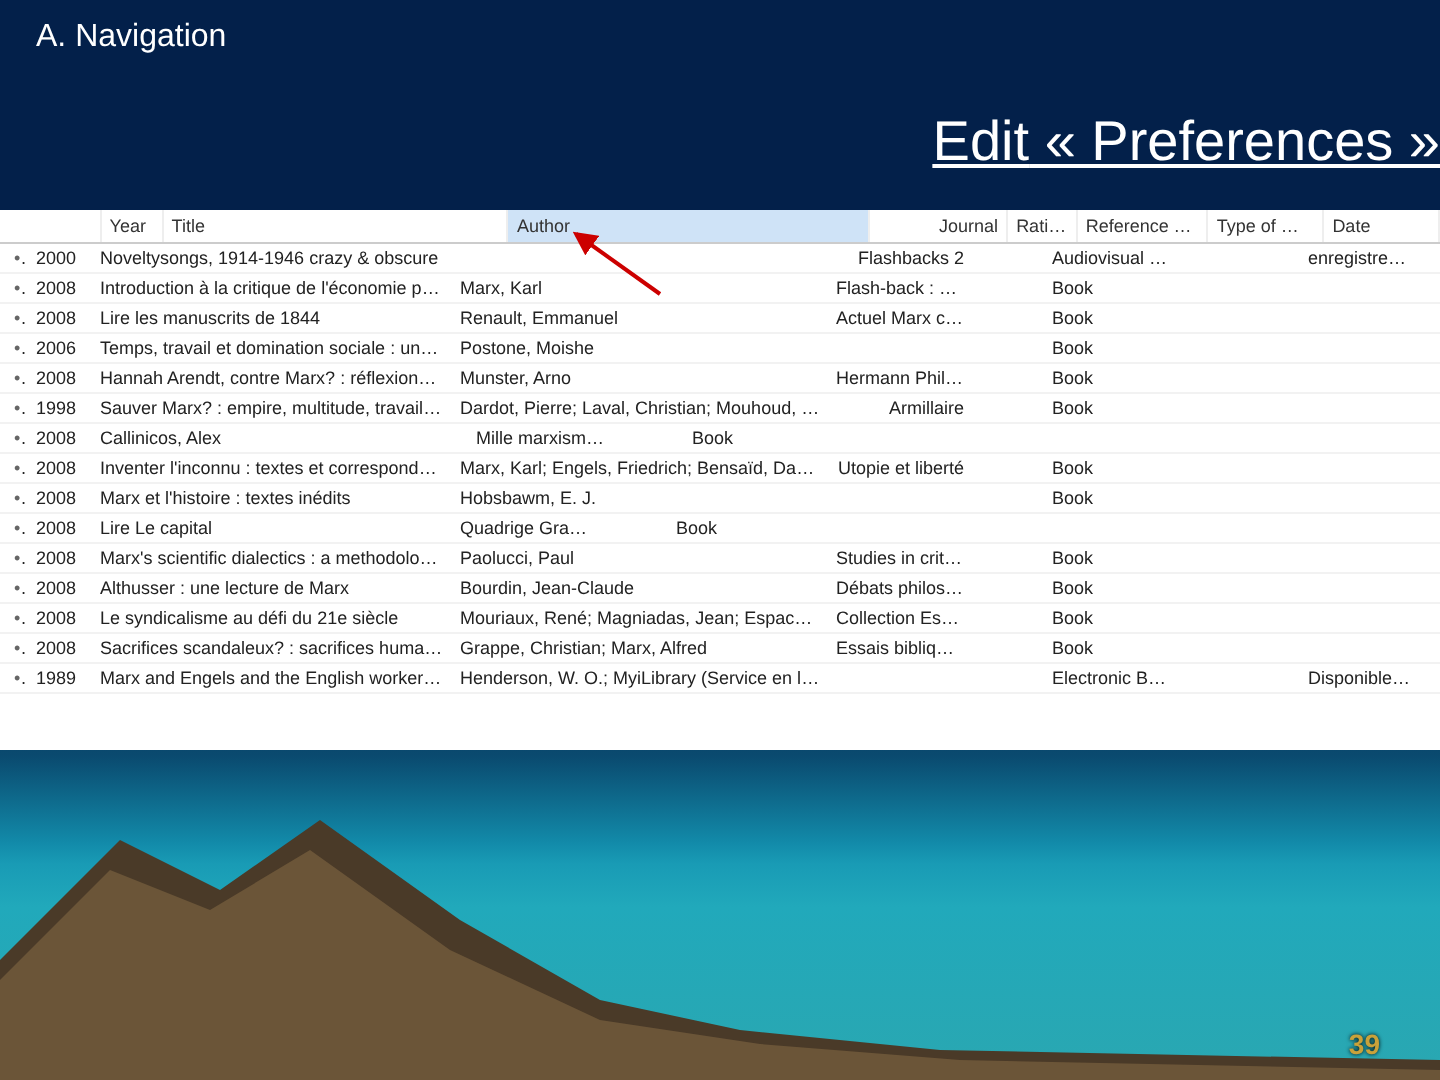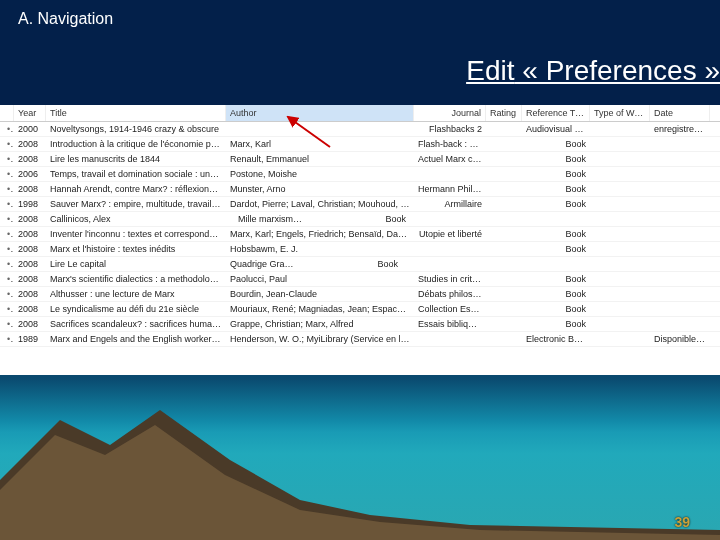--- a/index.html
+++ b/index.html
@@ -2,29 +2,29 @@
 <html><head>
 <meta charset="utf-8">
 <style>
   * { margin:0; padding:0; box-sizing:border-box; }
   html,body { width:720px; height:540px; font-family:Arial,Helvetica,sans-serif; overflow:hidden; }
   .slide { position:relative; width:720px; height:540px; background:linear-gradient(#03204a 0%, #03204a 55%, #07335c 60%, #0a4a6f 70%, #128aa9 78%, #199bb5 80%, #21a9bb 84%, #2aa7b1 100%); }
   .section-label { position:absolute; top:10px; left:18px; color:#fff; font-size:16px; }
   .instruction { position:absolute; top:55px; left:0; width:100%; text-align:right; font-size:28px; color:#fff;text-decoration:underline; }
   .instruction .edit { text-decoration:underline; color:#fff; }
   .panel { position:absolute; top:105px; left:0; width:720px; height:270px; background:#fff; font-size:9px; color:#222; }
-  .hdr { display:flex; background:#fff; border-bottom:1px solid #ccc; font-weight:normal; color:#333; }
+  .hdr { display:flex; background:#fff; border-bottom:1px solid #ccc; font-weight:normal; color:#333;padding-left:37px; }
   .hdr div { padding:3px 4px; border-right:1px solid #eee; white-space:nowrap; overflow:hidden; text-overflow:ellipsis; }
   .bullet-col { width:14px; }
   .c-year { width:32px; }
   .c-title { width:180px; }
   .c-author { width:188px; }
   .c-journal { width:72px;text-align:right; }
   .c-rating { width:36px; }
-  .c-reftype { width:68px;text-align:right; }
+  .c-reftype { width:68px; }
   .c-work { width:60px; }
   .c-date { width:60px; }
   .hdr .c-author { background:#cfe3f7; }
   .row { display:flex; border-bottom:1px solid #f2f2f2; height:15px; align-items:center; }
   .row > div { padding:1px 4px; white-space:nowrap; overflow:hidden; text-overflow:ellipsis; }
   .row .bullet-col::before { content:"•"; color:#666; font-size:9px; margin-left:3px; }
   .arrow { position:absolute; top:112px; left:280px; pointer-events:none; }
   .mountain { position:absolute; bottom:0; left:0; width:100%; height:150px; pointer-events:none; }
   .page-num { position:absolute; right:30px; bottom:10px; color:#c9a23a; font-size:14px; font-weight:bold; text-shadow:0 0 2px #000; }
 </style>

